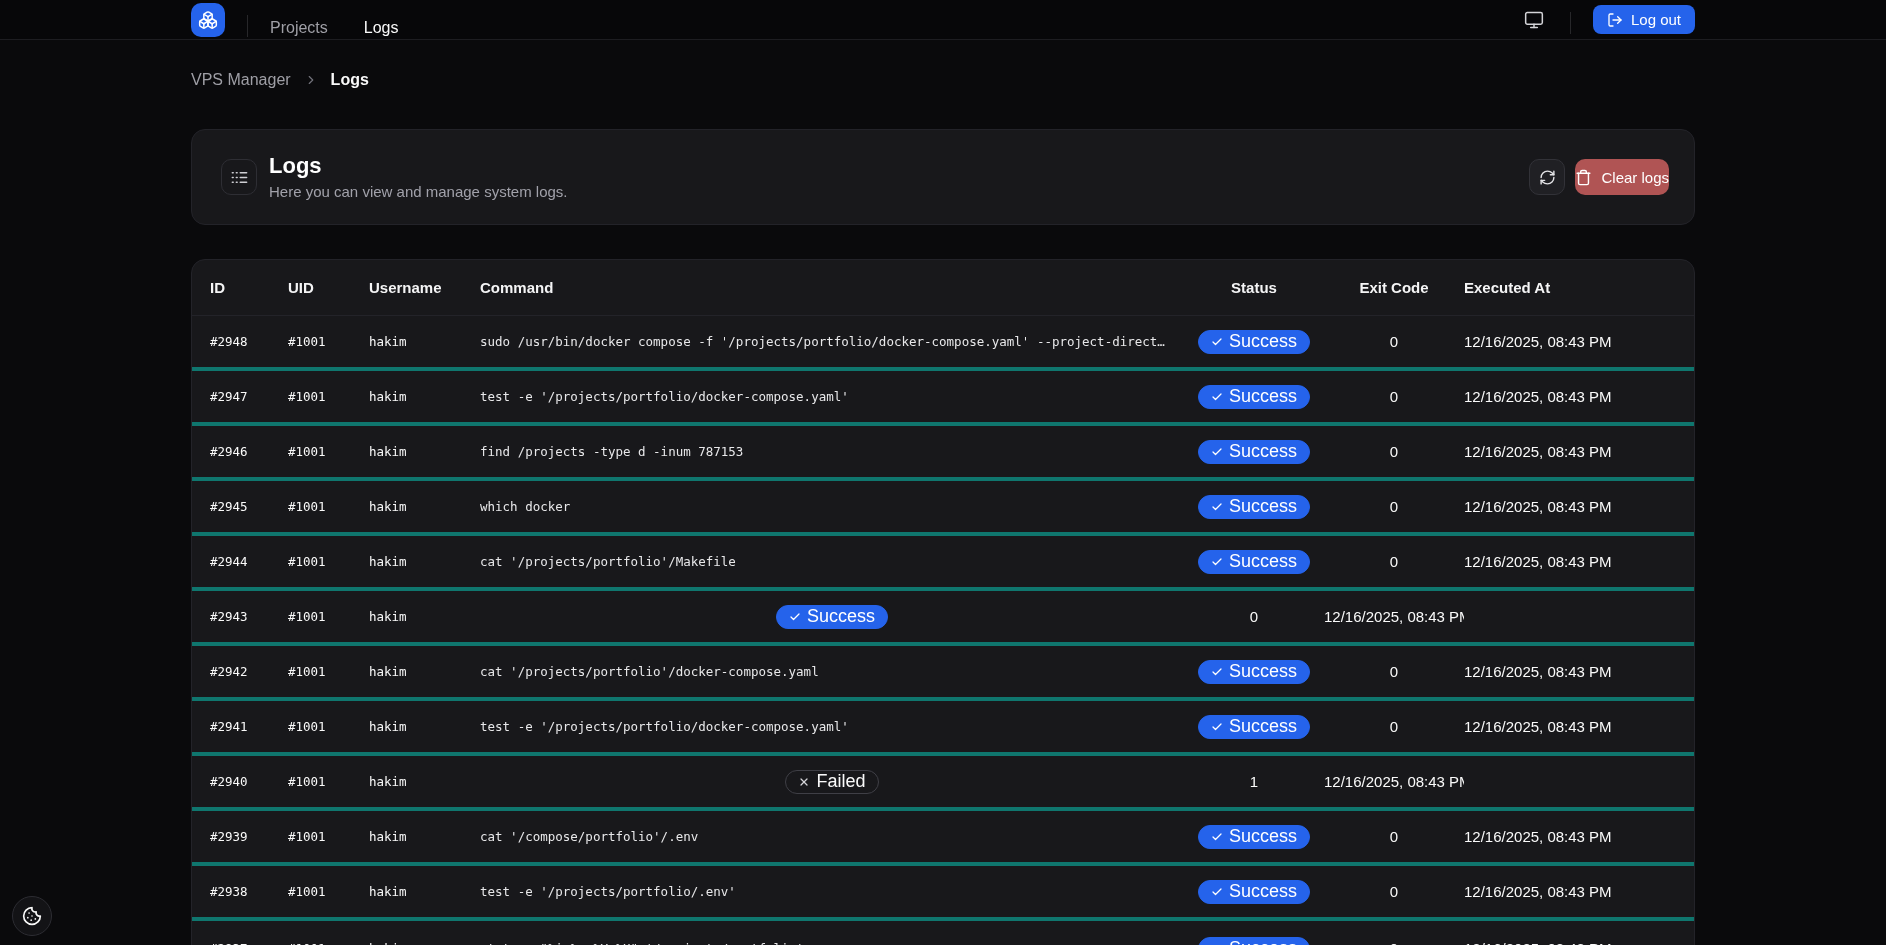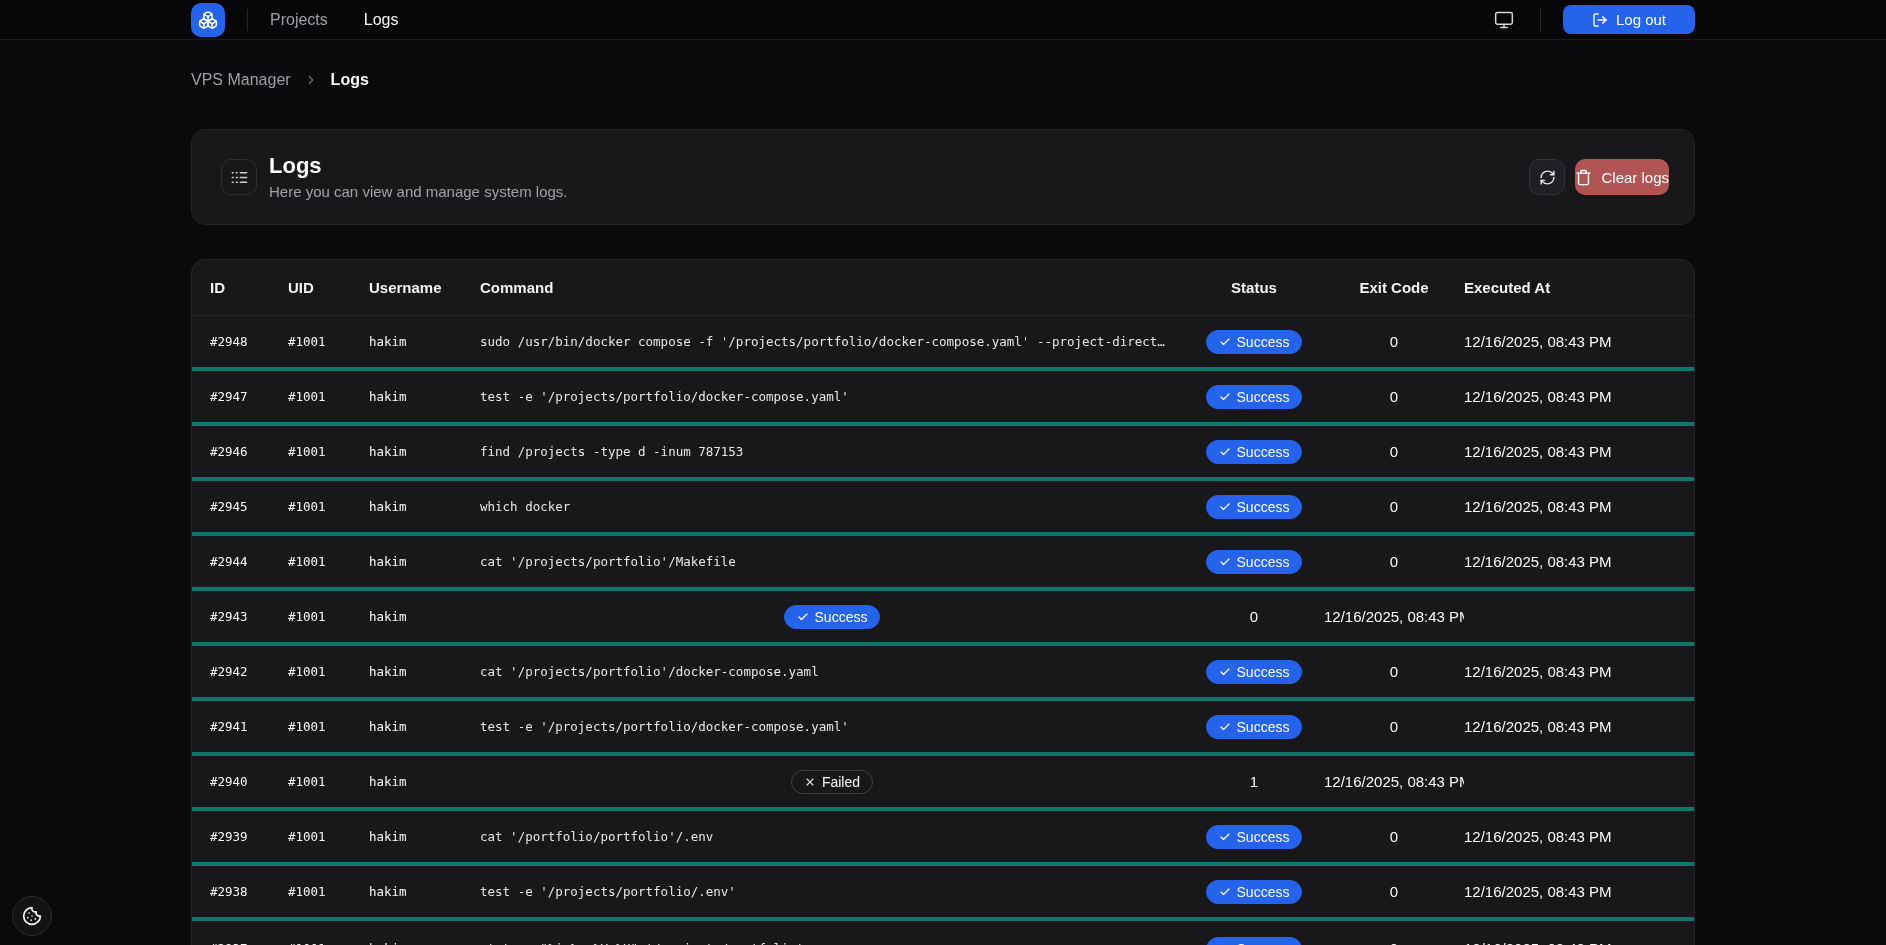--- a/index.html
+++ b/index.html
@@ -20,21 +20,21 @@
     display: flex;
     align-items: center;
   }
   .nav-inner {
     width: 1504px;
     margin: 0 auto;
     display: flex;
     align-items: center;
     justify-content: space-between;
   }
-  .nav-left, .nav-right { display: flex; align-items: center; }
+  .nav-left, .nav-right { display: flex; align-items: flex-end; }
   .logo {
     width: 34px; height: 34px;
     background: #2563eb;
     border-radius: 10px;
     display: flex; align-items: center; justify-content: center;
     cursor: pointer;
   }
   .v-divider {
     width: 1px; height: 22px;
     background: #27272a;
@@ -54,21 +54,21 @@
     display: flex; align-items: center; justify-content: center;
     padding: 4px;
   }
   .logout-btn {
     display: flex; align-items: center; gap: 8px;
     background: #2563eb;
     color: #ffffff;
     border: none;
     border-radius: 8px;
     height: 29px;
-    padding: 0 29px;
+    padding: 0 14px;
     font-size: 15px;
     font-family: "Liberation Sans", sans-serif;
     cursor: pointer;
   }
 
   
   .container { width: 1504px; margin: 0 auto; }
 
   
   .breadcrumb {
@@ -152,21 +152,21 @@
     color: #fafafa;
   }
   .cell-command { color: #e8e8ea; text-overflow: ellipsis; padding-right: 14px; }
   .cell-exit { font-size: 15px; color: #fafafa; }
   .cell-date { font-size: 15px; color: #fafafa; }
   .badge {
     display: inline-flex; align-items: center; gap: 6px;
     border-radius: 999px;
     height: 24px;
     padding: 0 12px;
-    font-size: 14px;
+    font-size: 18px;
     font-weight: 500;
   }
   .badge.success { background: #2563eb; color: #ffffff; border: 1px solid #2563eb; }
   .badge.failed { background: transparent; color: #fafafa; border: 1px solid #3f3f46; }
   .badge.failed .badge-icon { color: #d4d4d8; }
 
   
   .cookie-btn {
     position: fixed;
     left: 12px; bottom: 9px;
@@ -466,21 +466,21 @@
         <span>Failed</span>
       </span>
     </div>
     <div class="t-cell center cell-exit">1</div>
     <div class="t-cell cell-date">12/16/2025, 08:43 PM</div>
   </div>
         <div class="t-row">
     <div class="t-cell mono">#2939</div>
     <div class="t-cell mono">#1001</div>
     <div class="t-cell mono">hakim</div>
-    <div class="t-cell mono cell-command">cat '/portfolio/portfolio'/.env</div>
+    <div class="t-cell mono cell-command">cat '/compose/portfolio'/.env</div>
     <div class="t-cell center">
       <span class="badge success">
         <span class="badge-icon icon-check">
           <svg width="12" height="12" viewBox="0 0 24 24" fill="none" stroke="currentColor" stroke-width="2.5" stroke-linecap="round" stroke-linejoin="round">
             <polyline points="20 6 9 17 4 12"></polyline>
           </svg>
         </span>
 
         <span>Success</span>
       </span>

